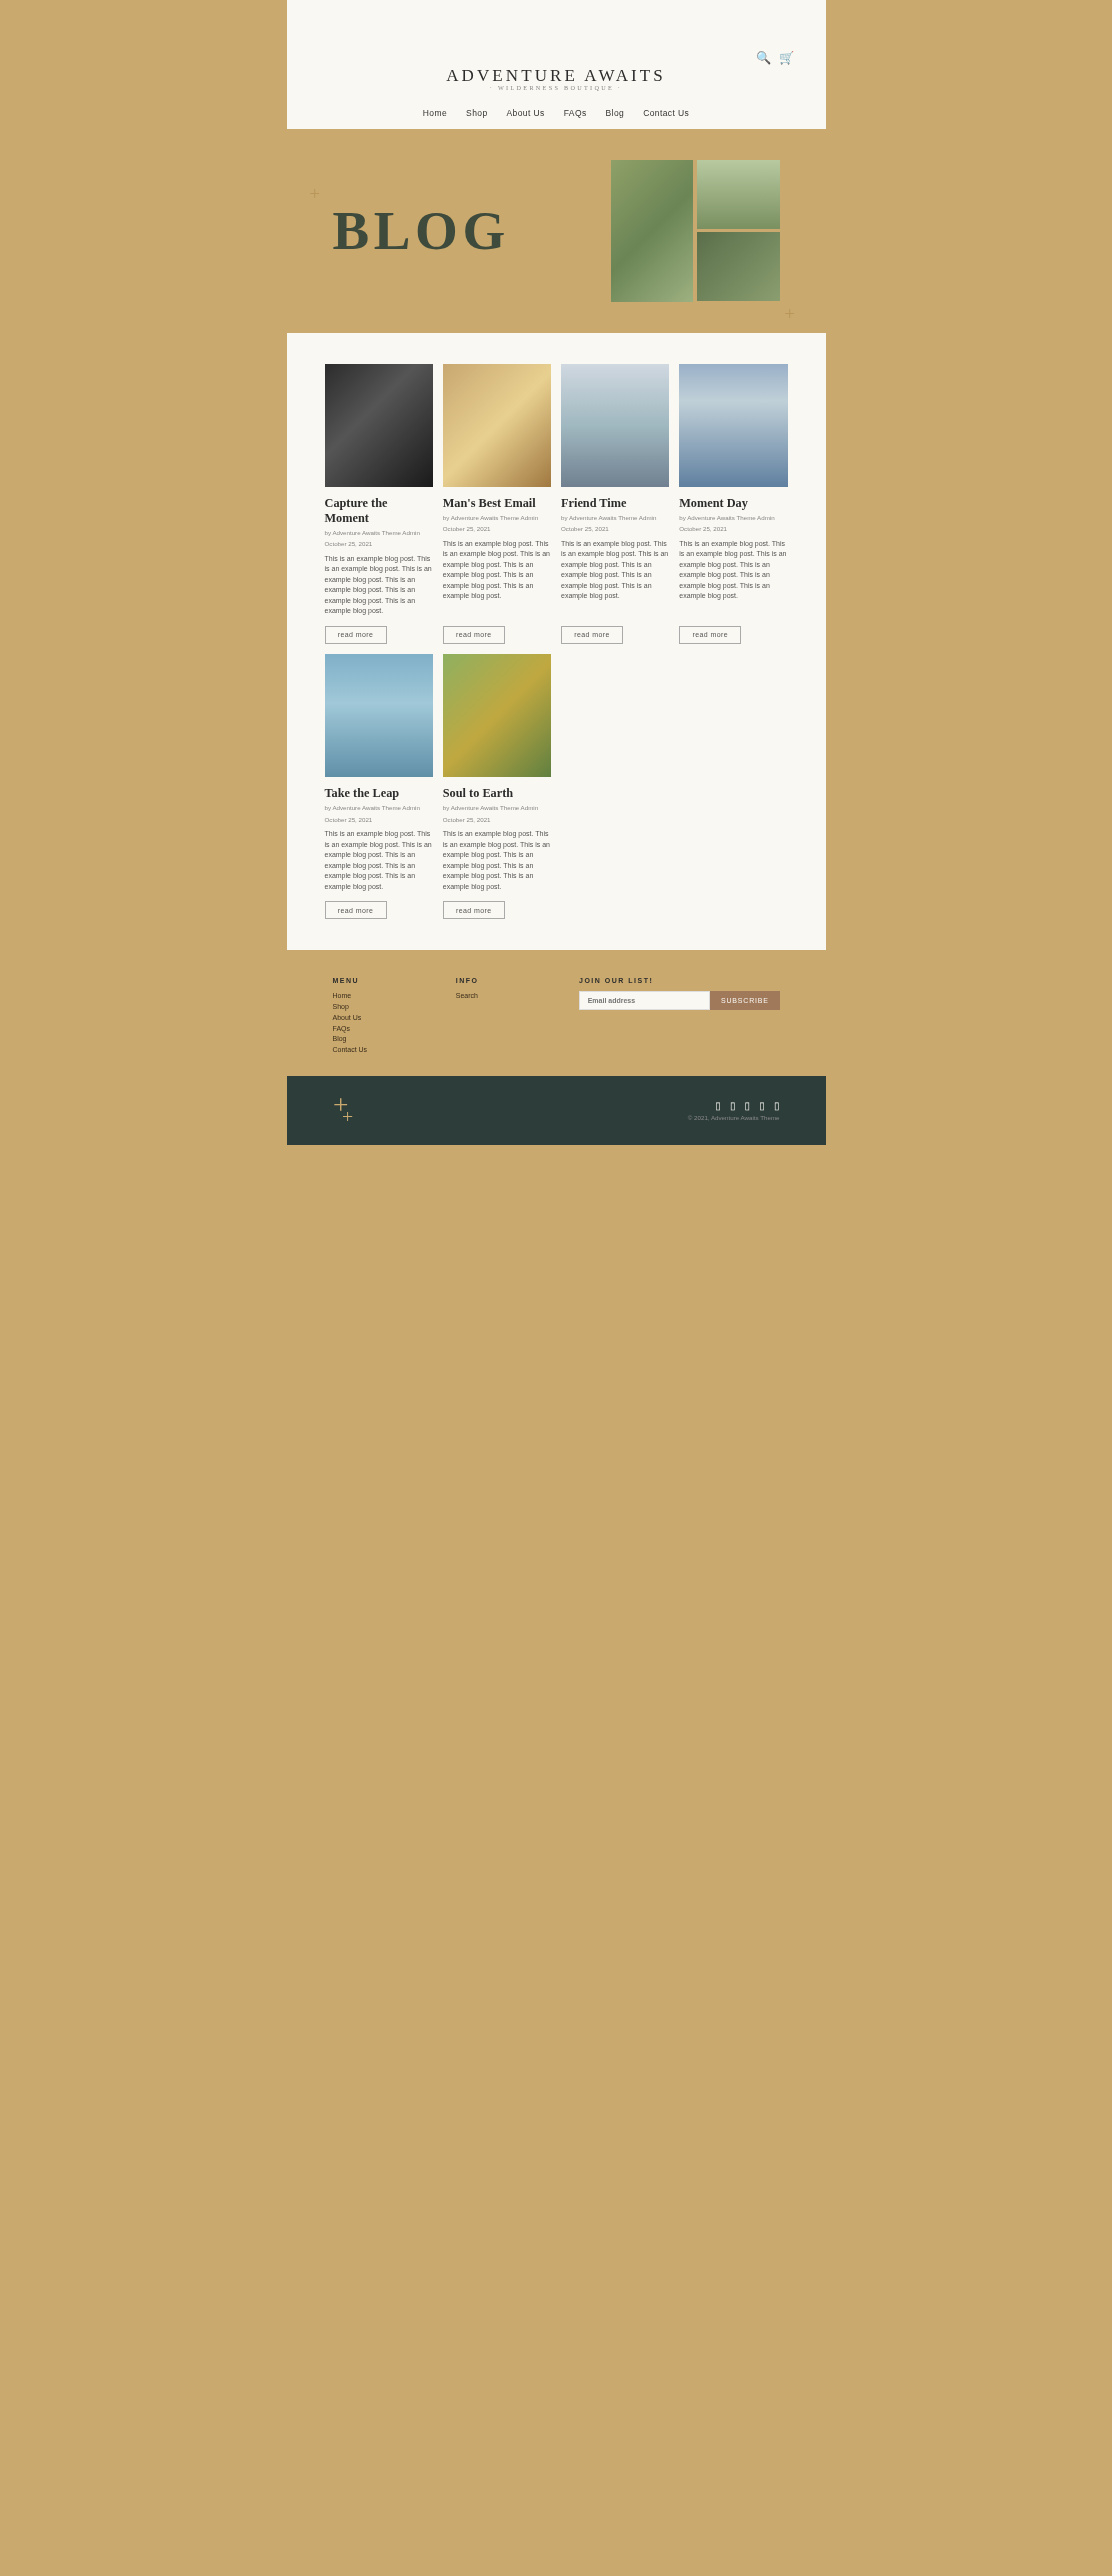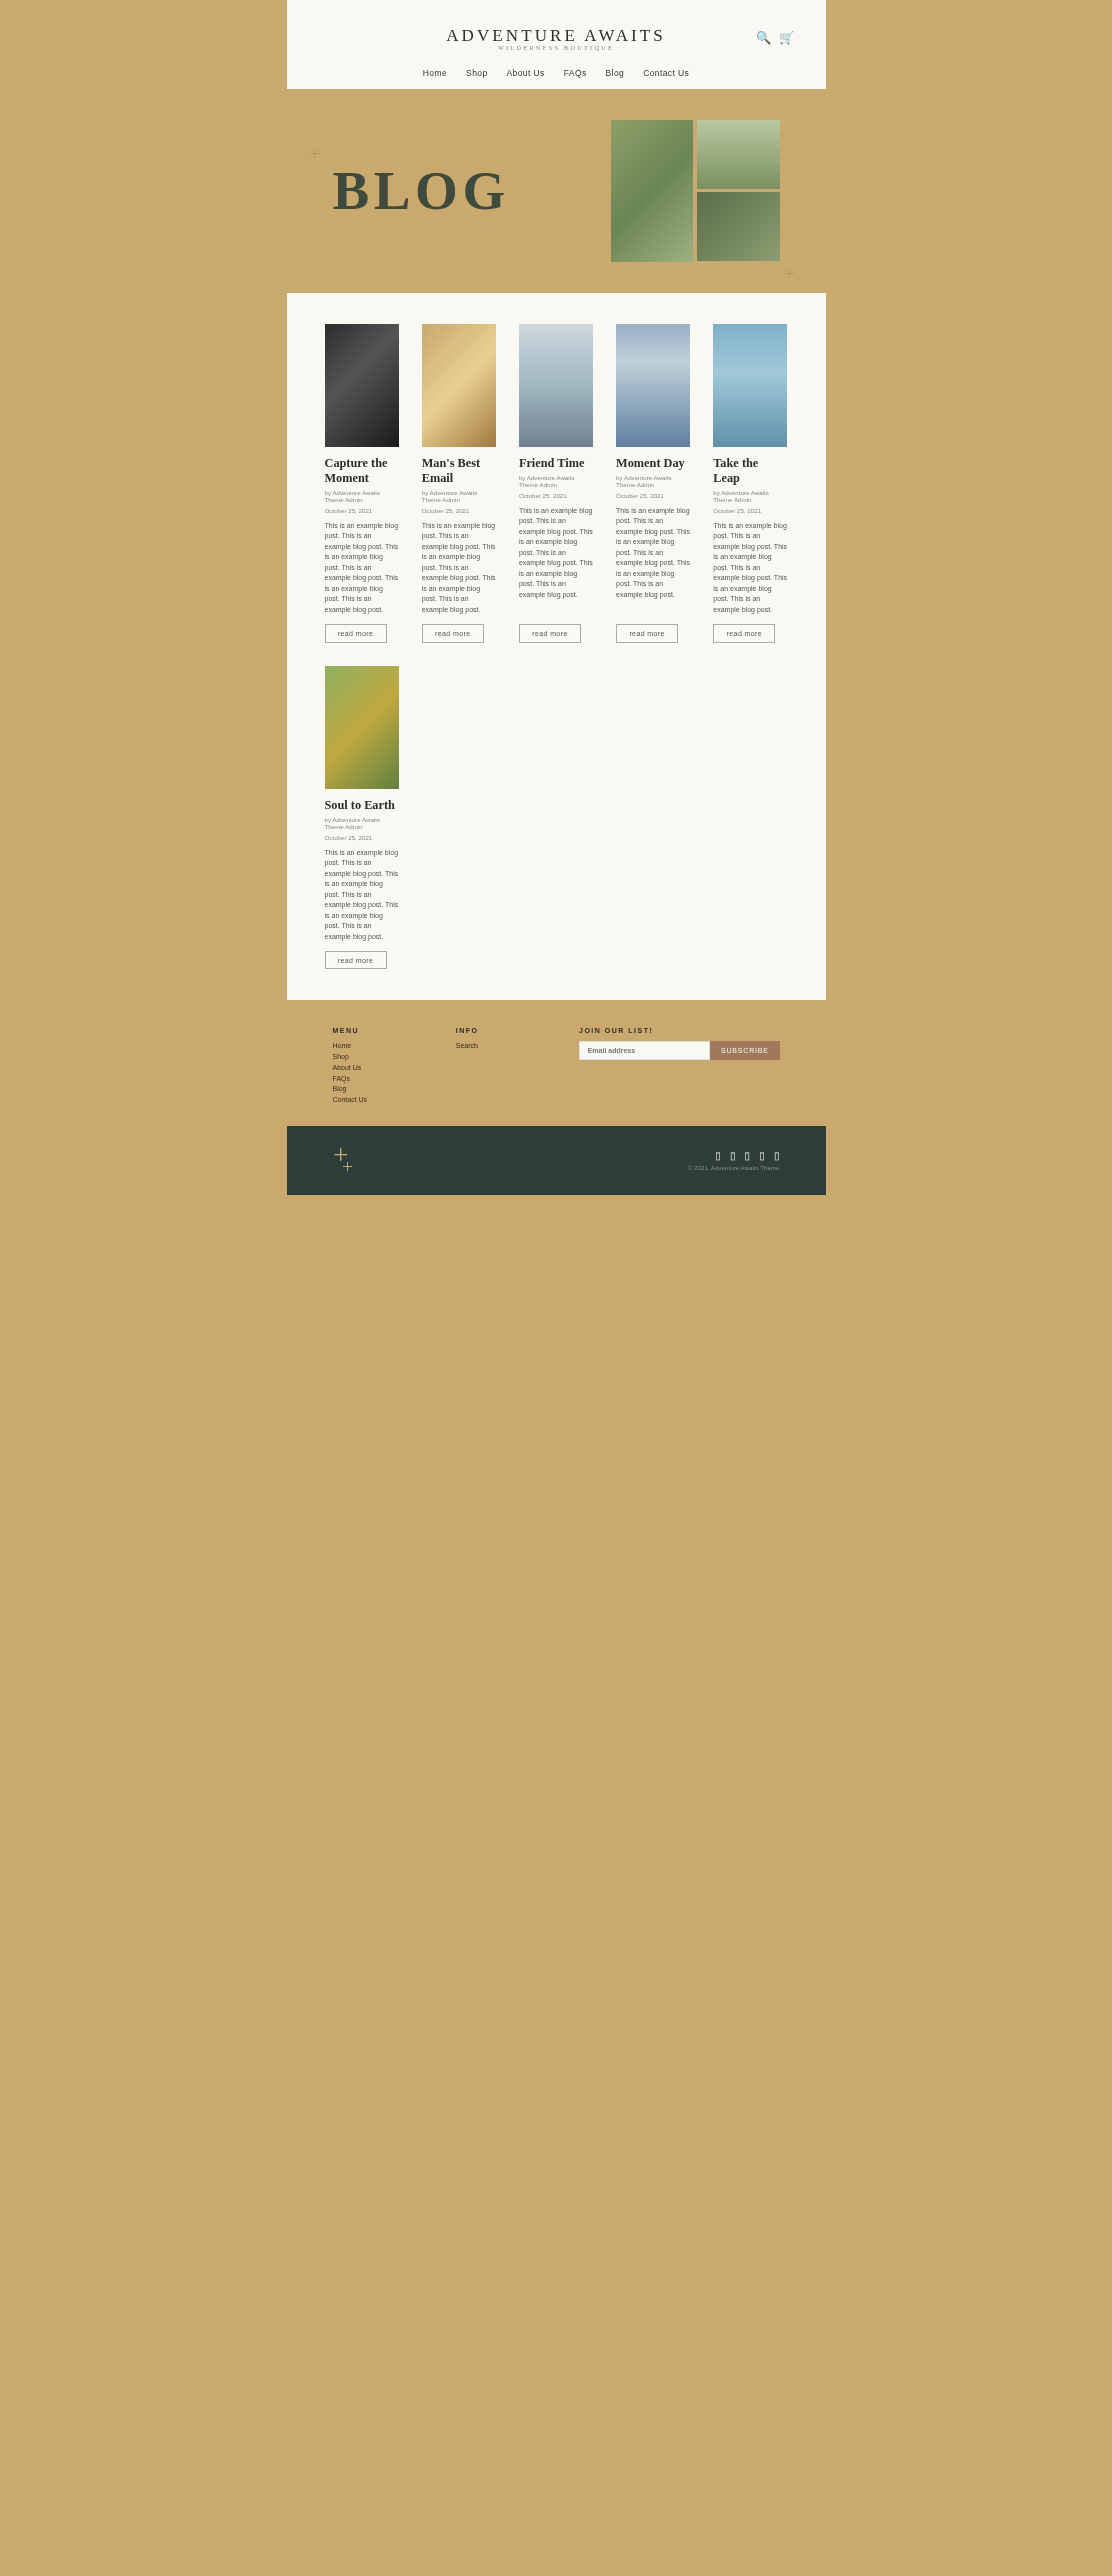--- a/index.html
+++ b/index.html
@@ -38,20 +38,21 @@
       text-align: center;
     }
     .logo-title {
       font-family: 'Georgia', serif;
       font-size: 17px;
       font-weight: normal;
       letter-spacing: 3.1px;
       text-transform: uppercase;
       color: #2c2c2c;
       line-height: 1;
+      margin-top: 40px;
     }
     .logo-subtitle {
       font-size: 6.2px;
       letter-spacing: 2.3px;
       color: #888;
       text-transform: uppercase;
       display: flex;
       align-items: center;
       justify-content: center;
       gap: 3.8px;
@@ -141,22 +142,22 @@
     .photo-lake { background: linear-gradient(180deg, #80b0c8 0%, #a0c8d8 40%, #6090a8 100%); }
     .photo-nature { background: linear-gradient(135deg, #8fb060 0%, #c0a840 50%, #608040 100%); }
 
     
     .blog-section {
       background: #faf8f2;
       padding: 31px 38px;
     }
     .blog-grid {
       display: grid;
-      grid-template-columns: repeat(5, 1fr);
-      gap: 23px;
+      grid-template-columns: repeat(4, 1fr);
+      gap: 10px;
     }
     .blog-card {
       display: flex;
       flex-direction: column;
     }
     .blog-card-img {
       width: 100%;
       height: 123px;
       object-fit: cover;
       margin-bottom: 9.2px;

